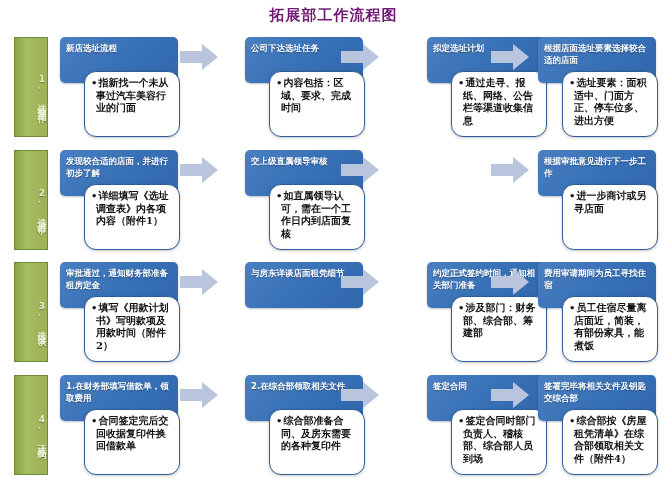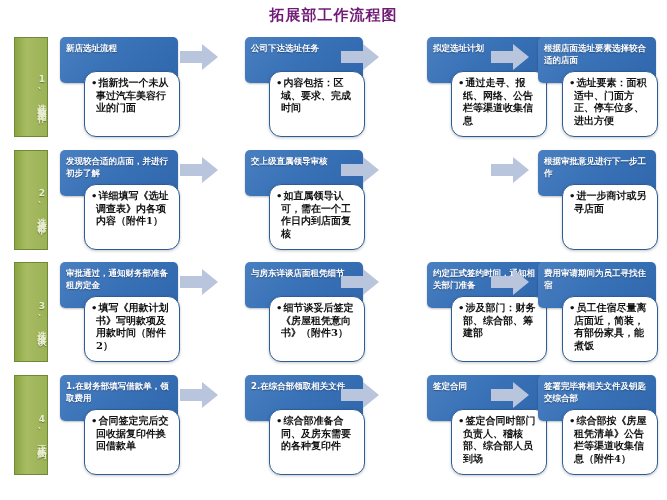--- a/index.html
+++ b/index.html
@@ -263,23 +263,20 @@
     </div>
 
     <div class="arrow arrow-0">
       <svg width="38" height="26" viewBox="0 0 38 26">
           <polygon points="0,7 22,7 22,0 38,13 22,26 22,19 0,19" fill="#b9c5dd"></polygon>
         </svg>
     </div>
 
     <div class="step step-1">
       <div class="step-head">与房东详谈店面租凭细节</div>
-      <div class="step-body">
-        <span class="bullet-line">细节谈妥后签定《房屋租凭意向书》（附件3）</span>
-      </div>
     </div>
 
     <div class="arrow arrow-1">
       <svg width="38" height="26" viewBox="0 0 38 26">
           <polygon points="0,7 22,7 22,0 38,13 22,26 22,19 0,19" fill="#b9c5dd"></polygon>
         </svg>
     </div>
 
     <div class="step step-2">
       <div class="step-head">约定正式签约时间，通知相关部门准备</div>
@@ -340,18 +337,18 @@
 
     <div class="arrow arrow-2">
       <svg width="38" height="26" viewBox="0 0 38 26">
           <polygon points="0,7 22,7 22,0 38,13 22,26 22,19 0,19" fill="#b9c5dd"></polygon>
         </svg>
     </div>
 
     <div class="step step-3">
       <div class="step-head">签署完毕将相关文件及钥匙交综合部</div>
       <div class="step-body">
-        <span class="bullet-line">综合部按《房屋租凭清单》公告栏等渠道收集信息（附件4）</span>
+        <span class="bullet-line">综合部按《房屋租凭清单》在综合部领取相关文件（附件4）</span>
       </div>
     </div>
   </div>
 
 </div>
 
 </body></html>

